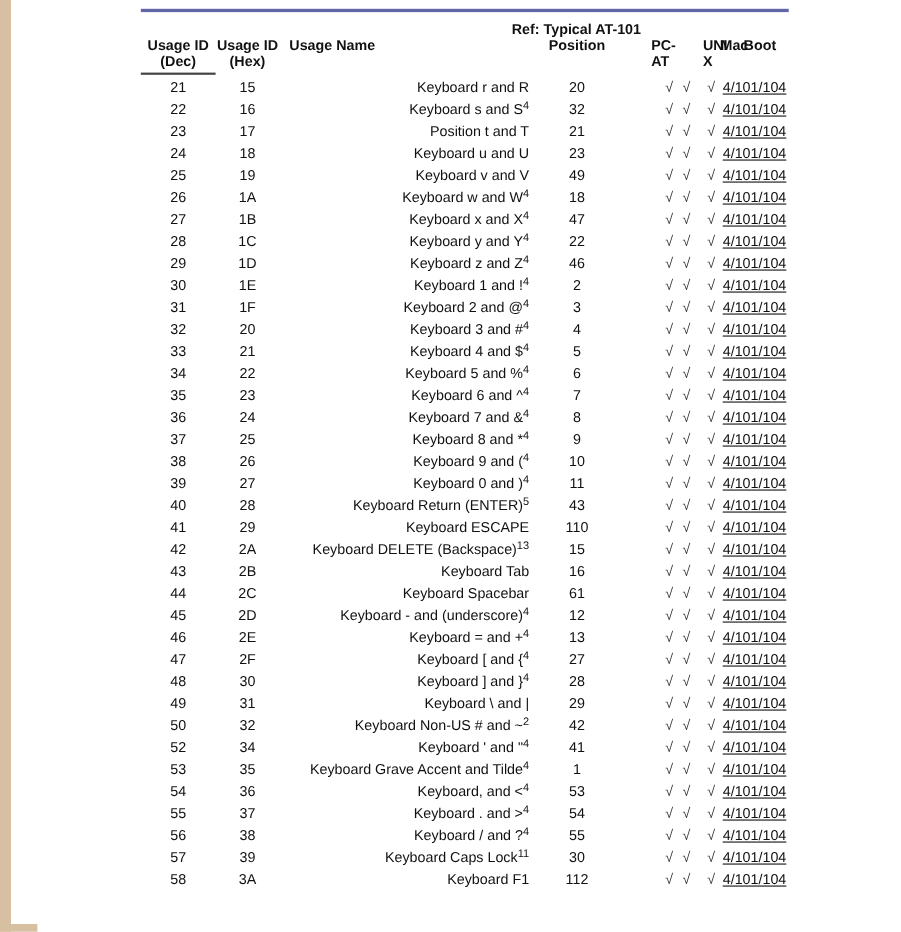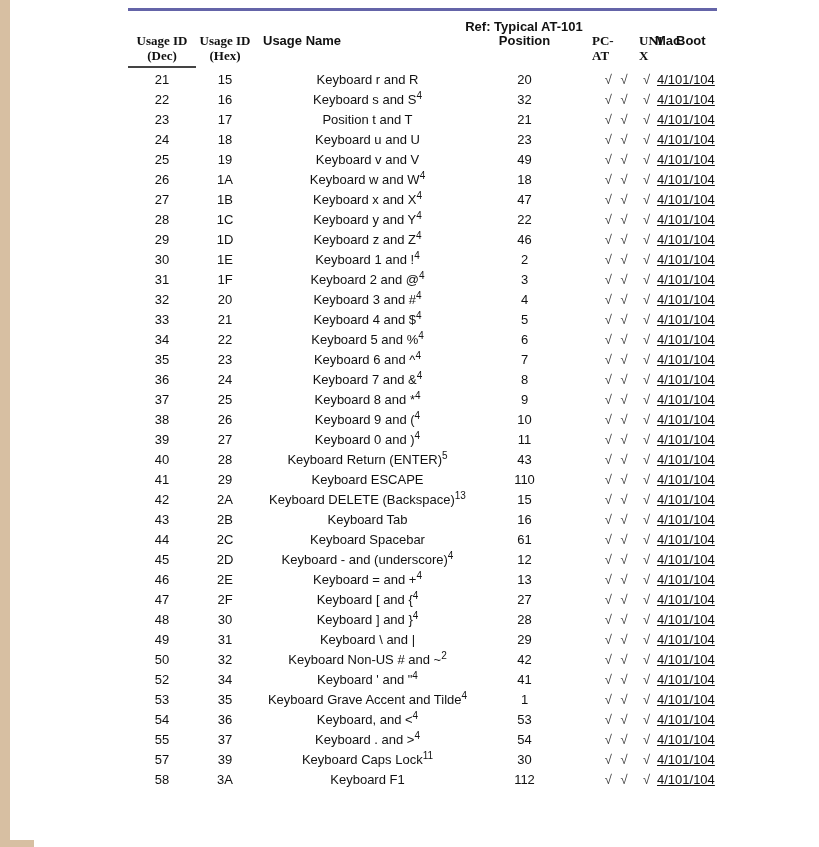--- a/index.html
+++ b/index.html
@@ -7,41 +7,41 @@
     width:819px;height:847px;position:relative;overflow:hidden;
     background:#ffffff;color:#111;
     font-family:"Liberation Sans","DejaVu Sans",sans-serif;
     font-size:13px;
   }
   .edge-left{position:absolute;left:0;top:0;width:10px;height:847px;background:#d7bfa2;}
   .edge-bottom{position:absolute;left:0;top:840px;width:34px;height:7px;background:#d7bfa2;}
   .top-rule{position:absolute;left:128px;top:8px;width:589px;height:3px;background:#6464a8;}
   .dec-underline{position:absolute;left:128px;top:66px;width:68px;height:2px;background:#444;}
   .h{position:absolute;font-weight:bold;line-height:15px;white-space:nowrap;}
-  .h span{display:block;font-family:Liberation Serif, serif;}
+  .h span{display:block;}
   .h-ref{left:404px;top:19px;width:240px;text-align:center;}
   .h-dec{left:128px;top:33px;width:68px;text-align:center;}
   .h-hex{left:196px;top:33px;width:58px;text-align:center;}
   .h-name{left:263px;top:33px;}
   .h-pos{left:481px;top:33px;width:87px;text-align:center;}
   .h-pcat{left:592px;top:33px;}
   .h-mac{left:614px;top:33px;padding-left:41px;}
   .h-unix{left:639px;top:33px;}
   .h-boot{left:676px;top:33px;}
   table.usage{
     position:absolute;left:128px;top:70px;width:589px;
     border-collapse:collapse;table-layout:fixed;
   }
   table.usage td{
     height:20px;padding:0;font-size:13px;line-height:20px;
     white-space:nowrap;overflow:visible;
   }
   td.c-dec{text-align:center;}
   td.c-hex{text-align:center;}
-  td.c-name{text-align:center;padding-left:9px;}
+  td.c-name{text-align:right;padding-left:9px;}
   td.c-pos{text-align:center;}
   td.c-at{text-align:right;padding-right:6px;color:#3c3c3c;}
   td.c-mac{text-align:center;color:#3c3c3c;}
   td.c-unix{text-align:center;color:#3c3c3c;}
   td.c-boot{text-align:left;padding-left:1px;text-decoration:underline;}
   sup{font-size:10px;line-height:0;}
 </style>
 </head>
 <body>
 
@@ -421,20 +421,30 @@
         <td class="c-dec">55</td>
         <td class="c-hex">37</td>
         <td class="c-name"><span>Keyboard . and &gt;</span><sup>4</sup></td>
         <td class="c-pos">54</td>
         <td class="c-at">√</td>
         <td class="c-mac">√</td>
         <td class="c-unix">√</td>
         <td class="c-boot">4/101/104</td>
       </tr>
       <tr>
+        <td class="c-dec">56</td>
+        <td class="c-hex">38</td>
+        <td class="c-name"><span>Keyboard / and ?</span><sup>4</sup></td>
+        <td class="c-pos">55</td>
+        <td class="c-at">√</td>
+        <td class="c-mac">√</td>
+        <td class="c-unix">√</td>
+        <td class="c-boot">4/101/104</td>
+      </tr>
+      <tr>
         <td class="c-dec">57</td>
         <td class="c-hex">39</td>
         <td class="c-name"><span>Keyboard Caps Lock</span><sup>11</sup></td>
         <td class="c-pos">30</td>
         <td class="c-at">√</td>
         <td class="c-mac">√</td>
         <td class="c-unix">√</td>
         <td class="c-boot">4/101/104</td>
       </tr>
       <tr>

